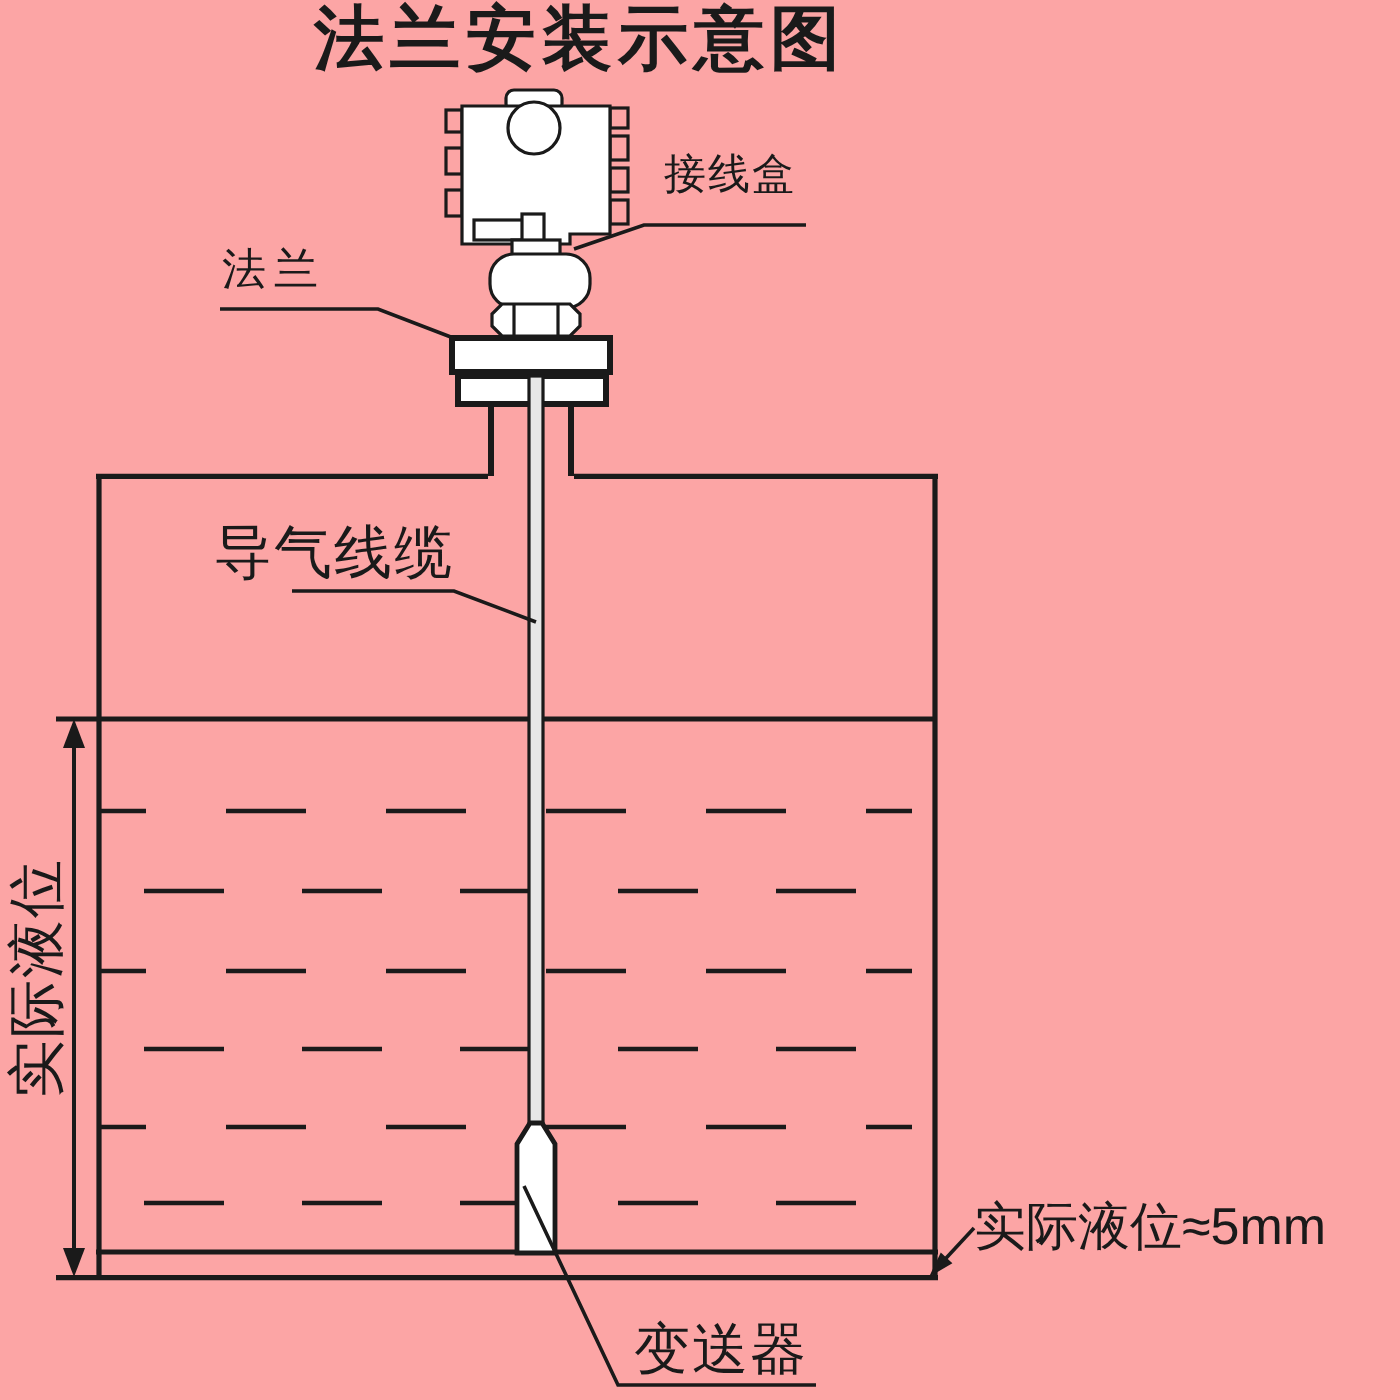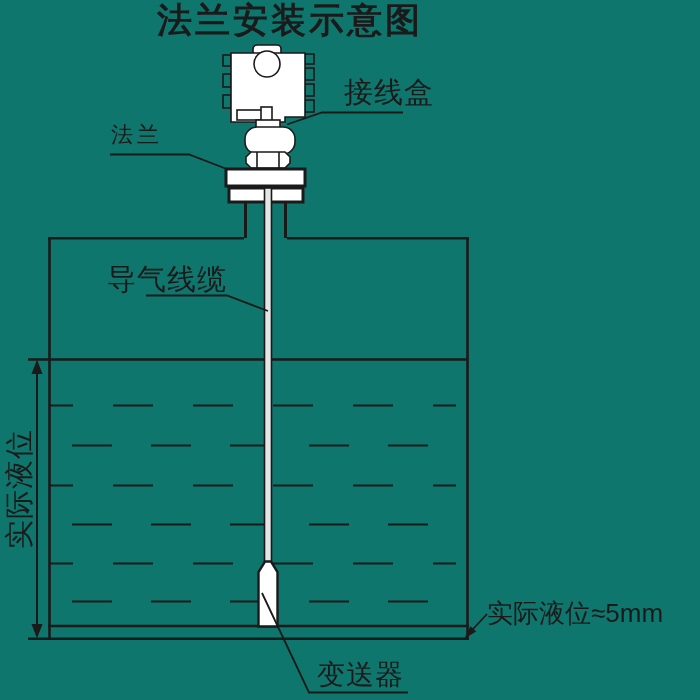--- a/index.html
+++ b/index.html
@@ -1,29 +1,29 @@
 <!DOCTYPE html>
 <html><head>
 <meta charset="utf-8">
 <style>
   html,body{margin:0;padding:0;background:#fff;}
   .canvas{
-    position:relative;width:700px;height:700px;background:#0f766e;
+    position:relative;width:700px;height:700px;background:#fca5a5;
     overflow:hidden;font-family:"Liberation Sans","DejaVu Sans",sans-serif;
     color:#1a1a1a;
   }
   .canvas svg{position:absolute;left:0;top:0;}
   .label{position:absolute;white-space:nowrap;color:#1a1a1a;line-height:1.05;}
   .title{
     left:145px;top:2px;width:290px;text-align:center;
     font-size:35px;font-weight:bold;letter-spacing:3px;
   }
-  .lbl-jbox{left:344px;top:77px;font-size:29px;letter-spacing:1px;text-align:right;}
+  .lbl-jbox{left:332px;top:77px;font-size:21px;letter-spacing:1px;text-align:right;}
   .lbl-flange{left:111px;top:123px;font-size:22px;letter-spacing:4px;}
-  .lbl-cable{left:107px;top:264px;font-size:29px;letter-spacing:1px;}
+  .lbl-cable{left:107px;top:264px;font-size:29px;letter-spacing:1px;font-family:Liberation Mono, monospace;}
   .lbl-level{
     left:-45px;top:473px;width:130px;height:32px;text-align:center;
     font-size:29px;letter-spacing:1px;transform:rotate(-90deg);
   }
   .lbl-transmitter{left:317px;top:660px;font-size:28px;letter-spacing:1px;}
   .lbl-blindzone{left:487px;top:600px;font-size:26px;}
 </style>
 </head>
 <body>
 

